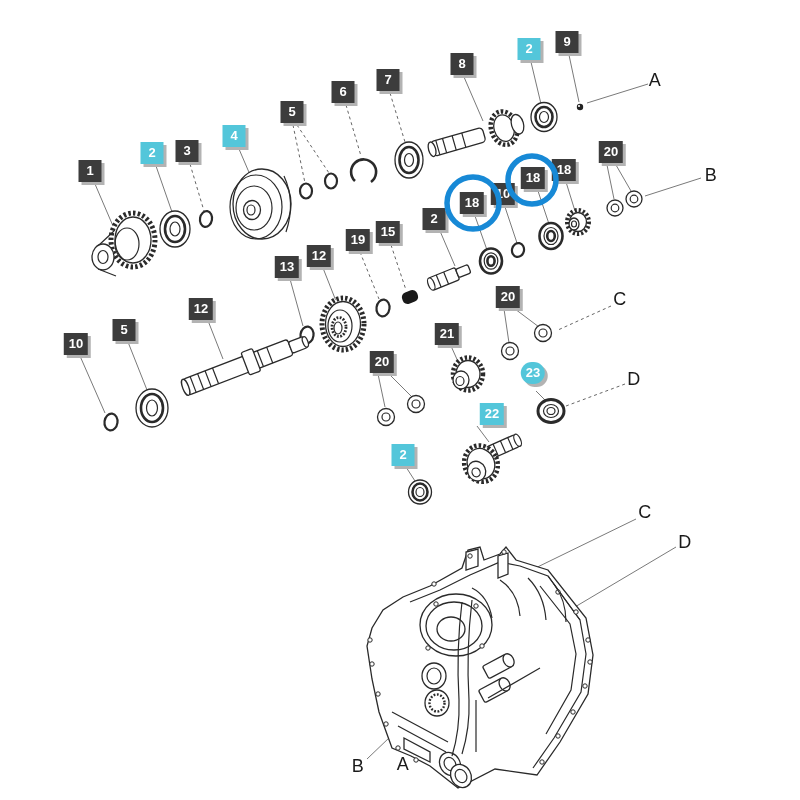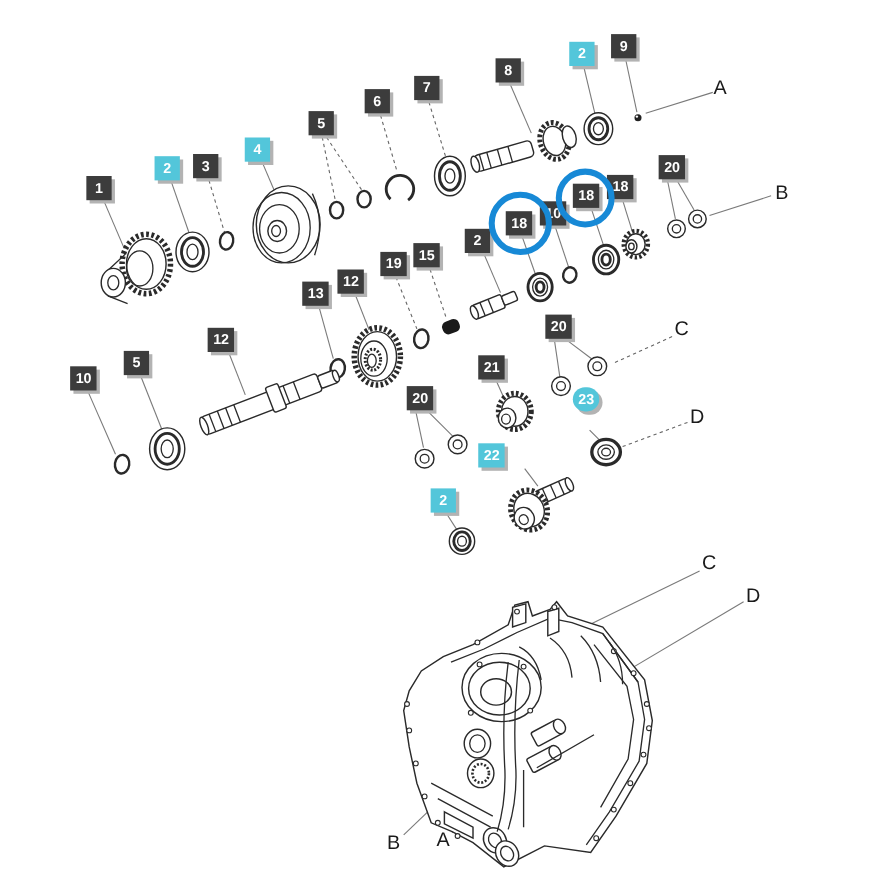--- a/index.html
+++ b/index.html
@@ -343,22 +343,22 @@
       <div class="plabel dark" style="left: 388px; top: 232px;">15</div>
       <div class="plabel dark" style="left: 358px; top: 240px;">19</div>
       <div class="plabel dark" style="left: 319px; top: 256px;">12</div>
       <div class="plabel dark" style="left: 287px; top: 267px;">13</div>
       <div class="plabel dark" style="left: 201px; top: 291px; margin-top: 18px;">12</div>
       <div class="plabel dark" style="left: 124px; top: 330px;">5</div>
       <div class="plabel dark" style="left: 76px; top: 344px;">10</div>
       <div class="plabel dark" style="left: 382px; top: 362px;">20</div>
       <div class="plabel dark" style="left: 447px; top: 334px;">21</div>
       <div class="plabel dark" style="left: 508px; top: 297px;">20</div>
-      <div class="plabel cyan" style="left: 533px; top: 363px; border-radius: 11px;">23</div>
-      <div class="plabel cyan" style="left: 447px; top: 414px;">22</div>
+      <div class="plabel cyan" style="left: 533px; top: 373px; border-radius: 11px;">23</div>
+      <div class="plabel cyan" style="left: 492px; top: 414px;">22</div>
       <div class="plabel cyan" style="left: 403px; top: 455px;">2</div>
       <span class="rletter" style="left: 655px; top: 80px;">A</span>
       <span class="rletter" style="left: 711px; top: 175px;">B</span>
       <span class="rletter" style="left: 620px; top: 299px;">C</span>
       <span class="rletter" style="left: 634px; top: 379px;">D</span>
       <span class="rletter" style="left: 645px; top: 512px;">C</span>
       <span class="rletter" style="left: 685px; top: 542px;">D</span>
       <span class="rletter" style="left: 358px; top: 766px;">B</span>
       <span class="rletter" style="left: 403px; top: 764px;">A</span>
     </div>

